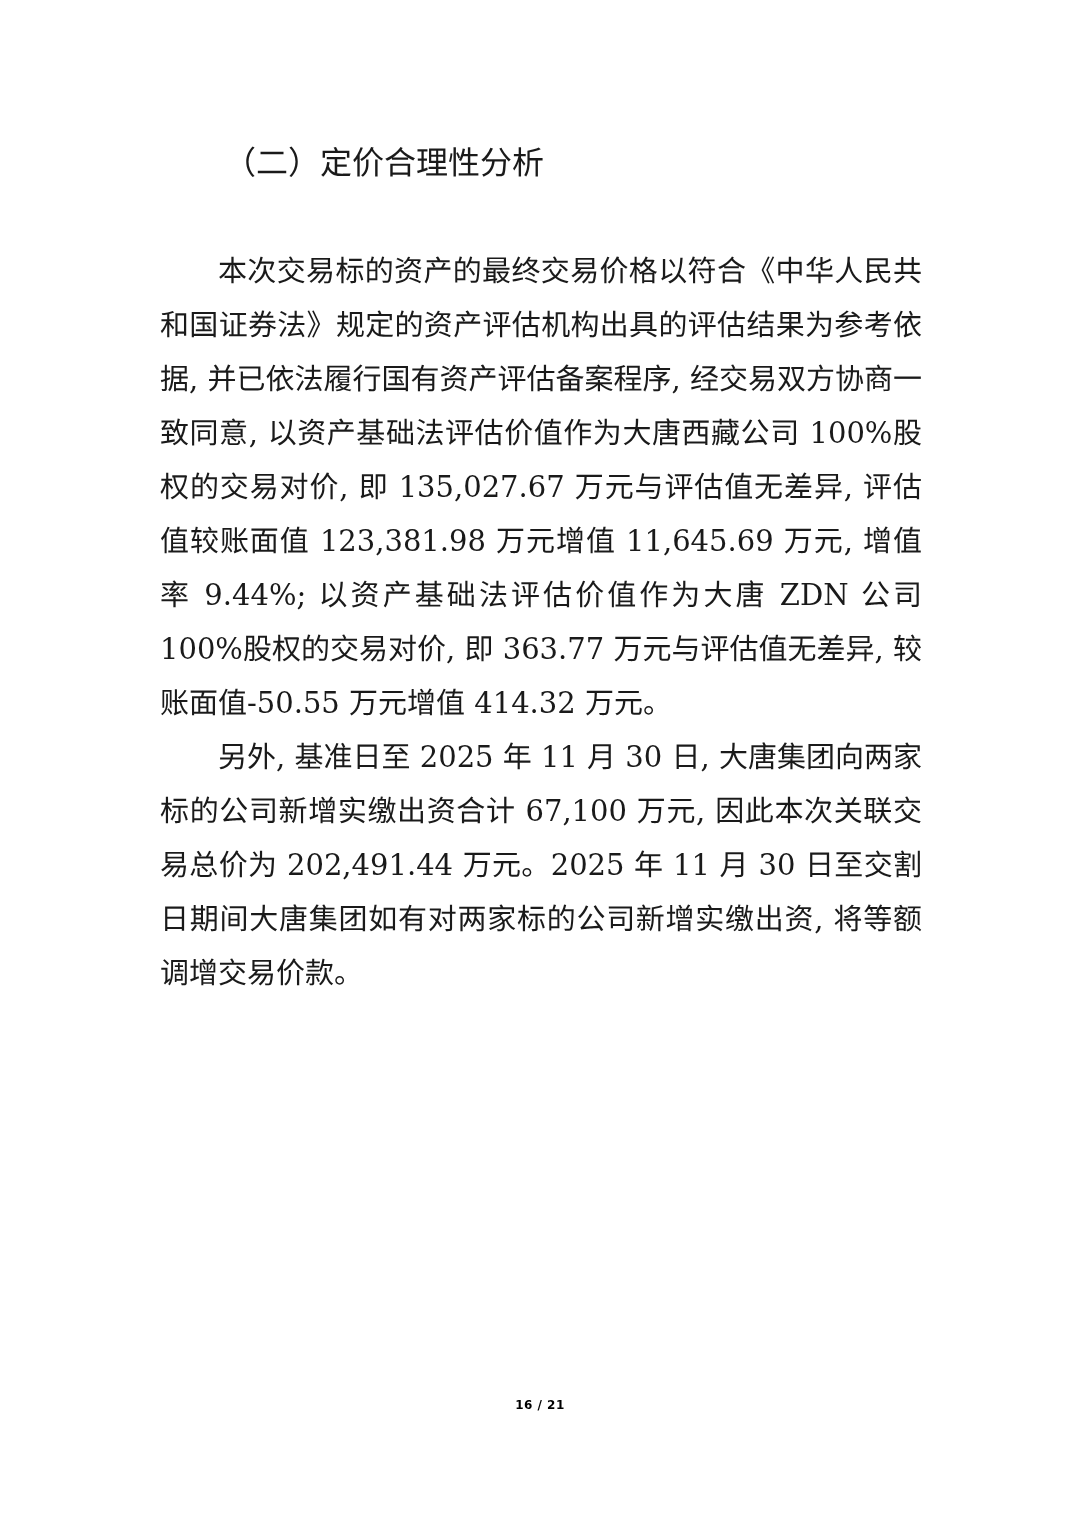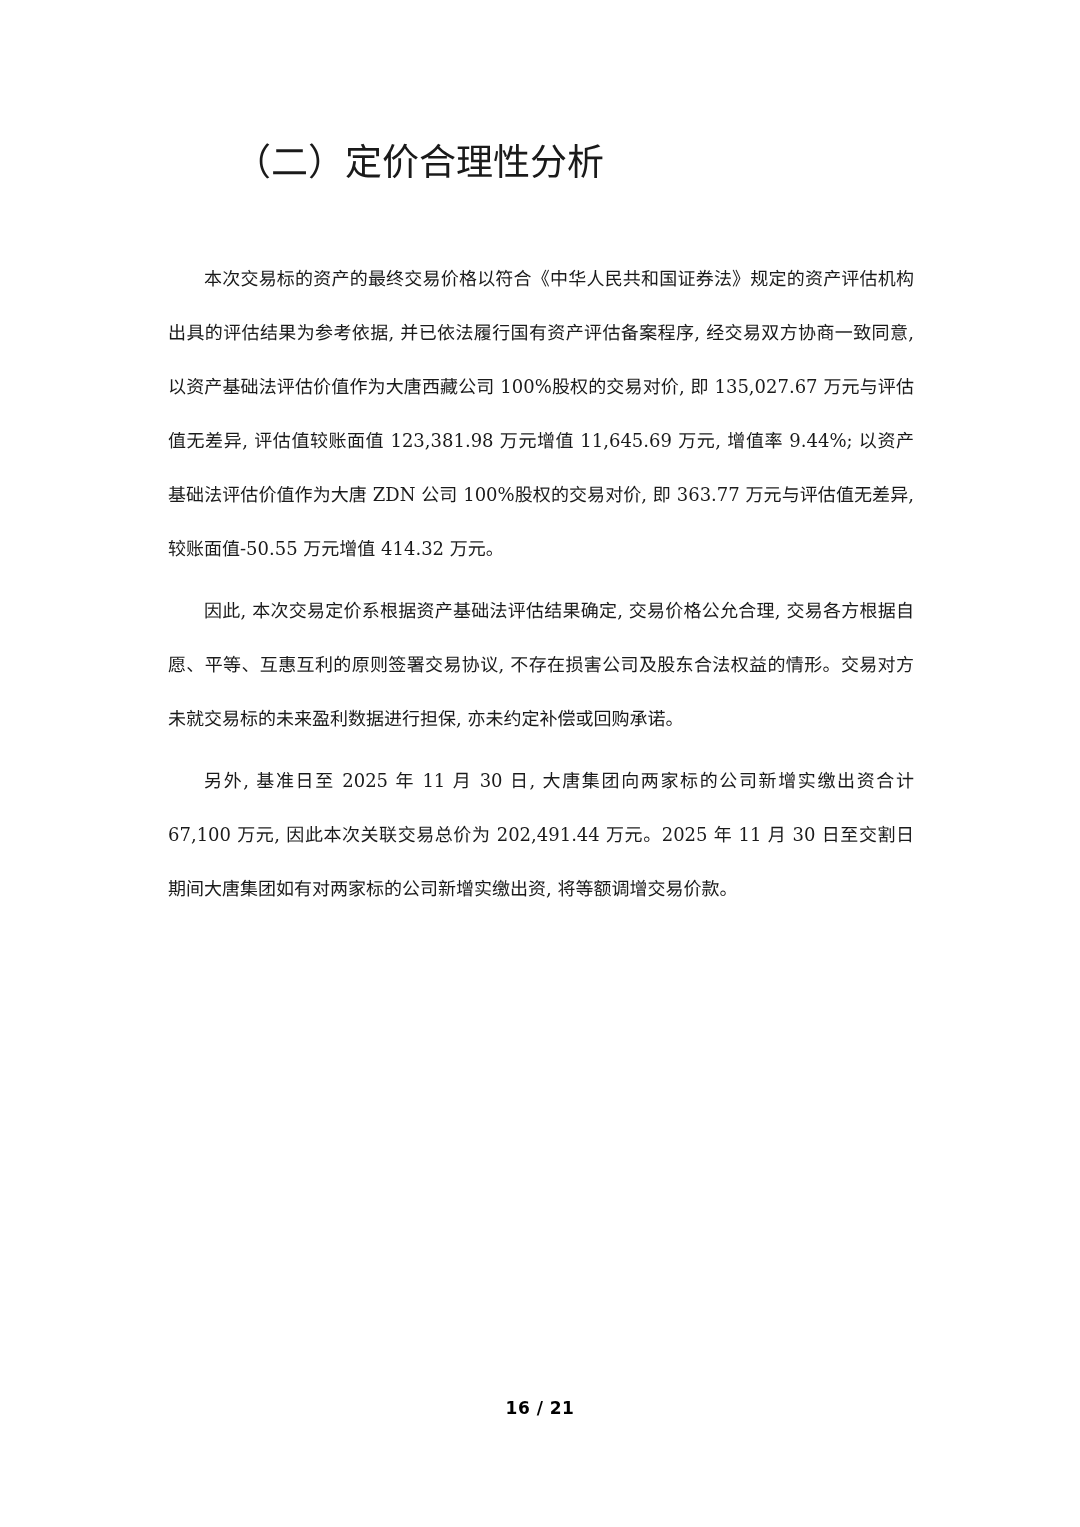--- a/index.html
+++ b/index.html
@@ -29,81 +29,80 @@
 
   .content {
     position: absolute;
     left: 160px;
     top: 136px;
     width: 762px;
   }
 
   
   .para {
-    font-size: 18px;
+    font-size: 29px;
     line-height: 54px;
     text-align: justify;
     text-justify: inter-character;
     text-align-last: left;
-    margin: 8px;
+    margin: 0;
     letter-spacing: 0;
     word-spacing: 0;
     color: #1a1a1a;
     font-family: "DejaVu Serif", "Liberation Serif", serif;
   }
 
   .para.indent {
     text-indent: 2em;
   }
 
   
   .subsection {
-    font-size: 37px;
+    font-size: 32px;
     line-height: 54px;
     text-align: left;
     text-indent: 2em;
     margin: 0;
     color: #1a1a1a;
     font-family: "DejaVu Serif", "Liberation Serif", serif;
   }
 
   .spacer-line {
     height: 54px;
   }
 
   
   .footer {
     position: absolute;
     left: 0;
     top: 1398px;
     width: 1080px;
     text-align: center;
     font-family: "DejaVu Sans", "Liberation Sans", sans-serif;
-    font-size: 17px;
+    font-size: 12px;
     font-weight: 700;
     color: #000000;
     letter-spacing: 0.5px;
   }
 </style>
 </head>
 <body>
 
 <div class="page">
 
   <div class="content">
 
     <div class="subsection">（二）定价合理性分析</div>
 
     <div class="spacer-line"></div>
 
     <p class="para indent">本次交易标的资产的最终交易价格以符合《中华人民共和国证券法》规定的资产评估机构出具的评估结果为参考依据, 并已依法履行国有资产评估备案程序, 经交易双方协商一致同意, 以资产基础法评估价值作为大唐西藏公司 100%股权的交易对价, 即 135,027.67 万元与评估值无差异, 评估值较账面值 123,381.98 万元增值 11,645.69 万元, 增值率 9.44%; 以资产基础法评估价值作为大唐 ZDN 公司 100%股权的交易对价, 即 363.77 万元与评估值无差异, 较账面值-50.55 万元增值 414.32 万元。</p>
 
 
 
-    <p class="para indent">因此, 本次交易定价系根据资产基础法评估结果确定, 交易价格公允合理, 交易各方根据自愿、平等、互惠互利的原则签署交易协议, 不存在损害公司及股东合法权益的情形。交易对方未就交易标的未来盈利数据进行担保, 亦未约定补偿或回购承诺。</p>
 
     <p class="para indent">另外, 基准日至 2025 年 11 月 30 日, 大唐集团向两家标的公司新增实缴出资合计 67,100 万元, 因此本次关联交易总价为 202,491.44 万元。2025 年 11 月 30 日至交割日期间大唐集团如有对两家标的公司新增实缴出资, 将等额调增交易价款。</p>
 
   </div>
 
   <div class="footer">16 / 21</div>
 
 </div>
 
 </body></html>

